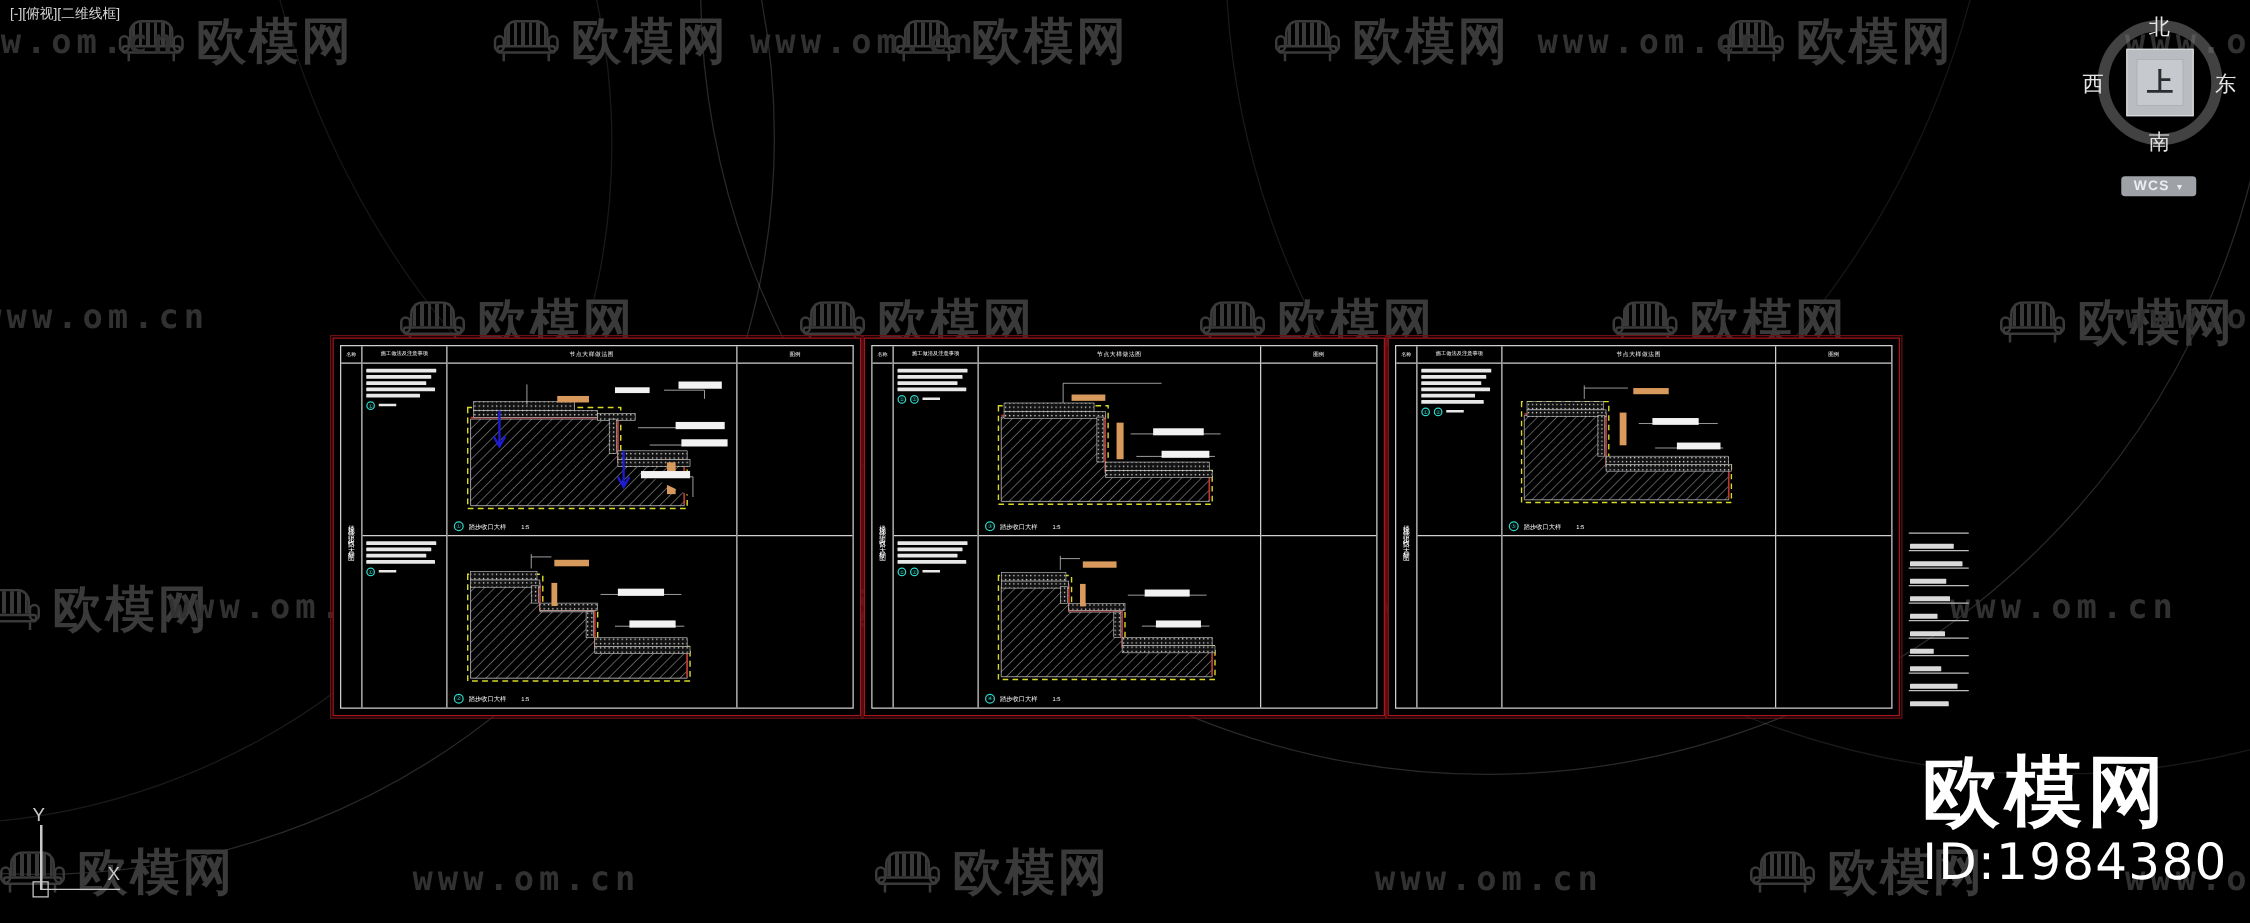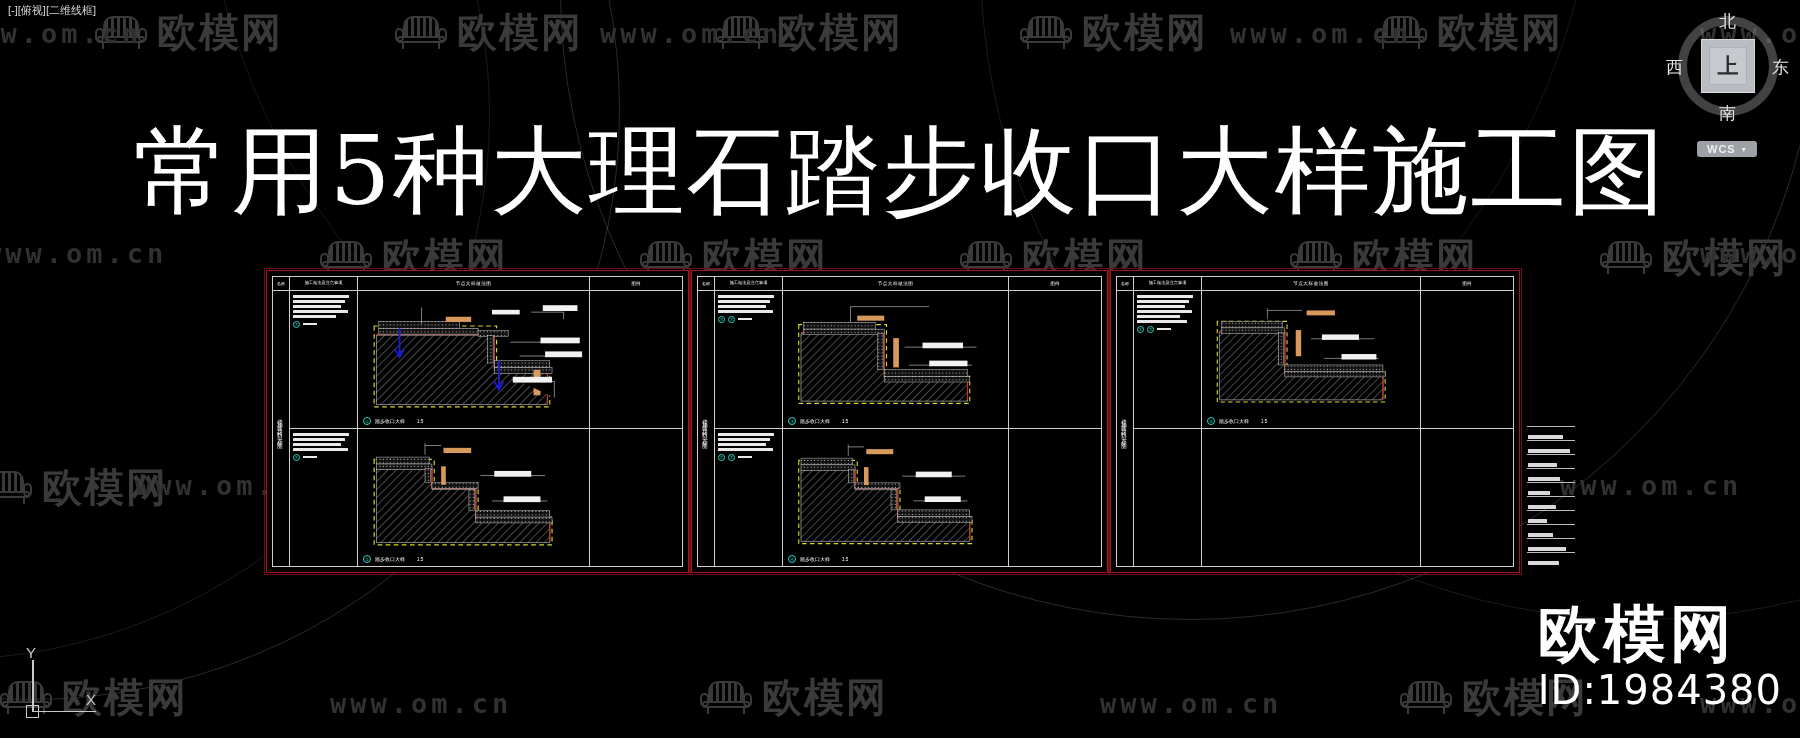--- a/index.html
+++ b/index.html
@@ -447,21 +447,20 @@
     <div class="dir n">北</div>
     <div class="dir s">南</div>
     <div class="dir w">西</div>
     <div class="dir e">东</div>
     <div class="wcs">
       <span>WCS</span>
       <span class="cv">▾</span>
     </div>
   </div>
 
-  <div id="title">常用5种大理石踏步收口大样施工图</div>
 
   <div id="sheets">
       <div class="sheet s1">
         <div class="frame">
           <div class="vstrip">
             <div class="vhdr">名称</div>
             <div class="vtxt">楼梯踏步收口大样图</div>
           </div>
           <div class="notes">
             <div class="nhdr">施工做法及注意事项</div>

